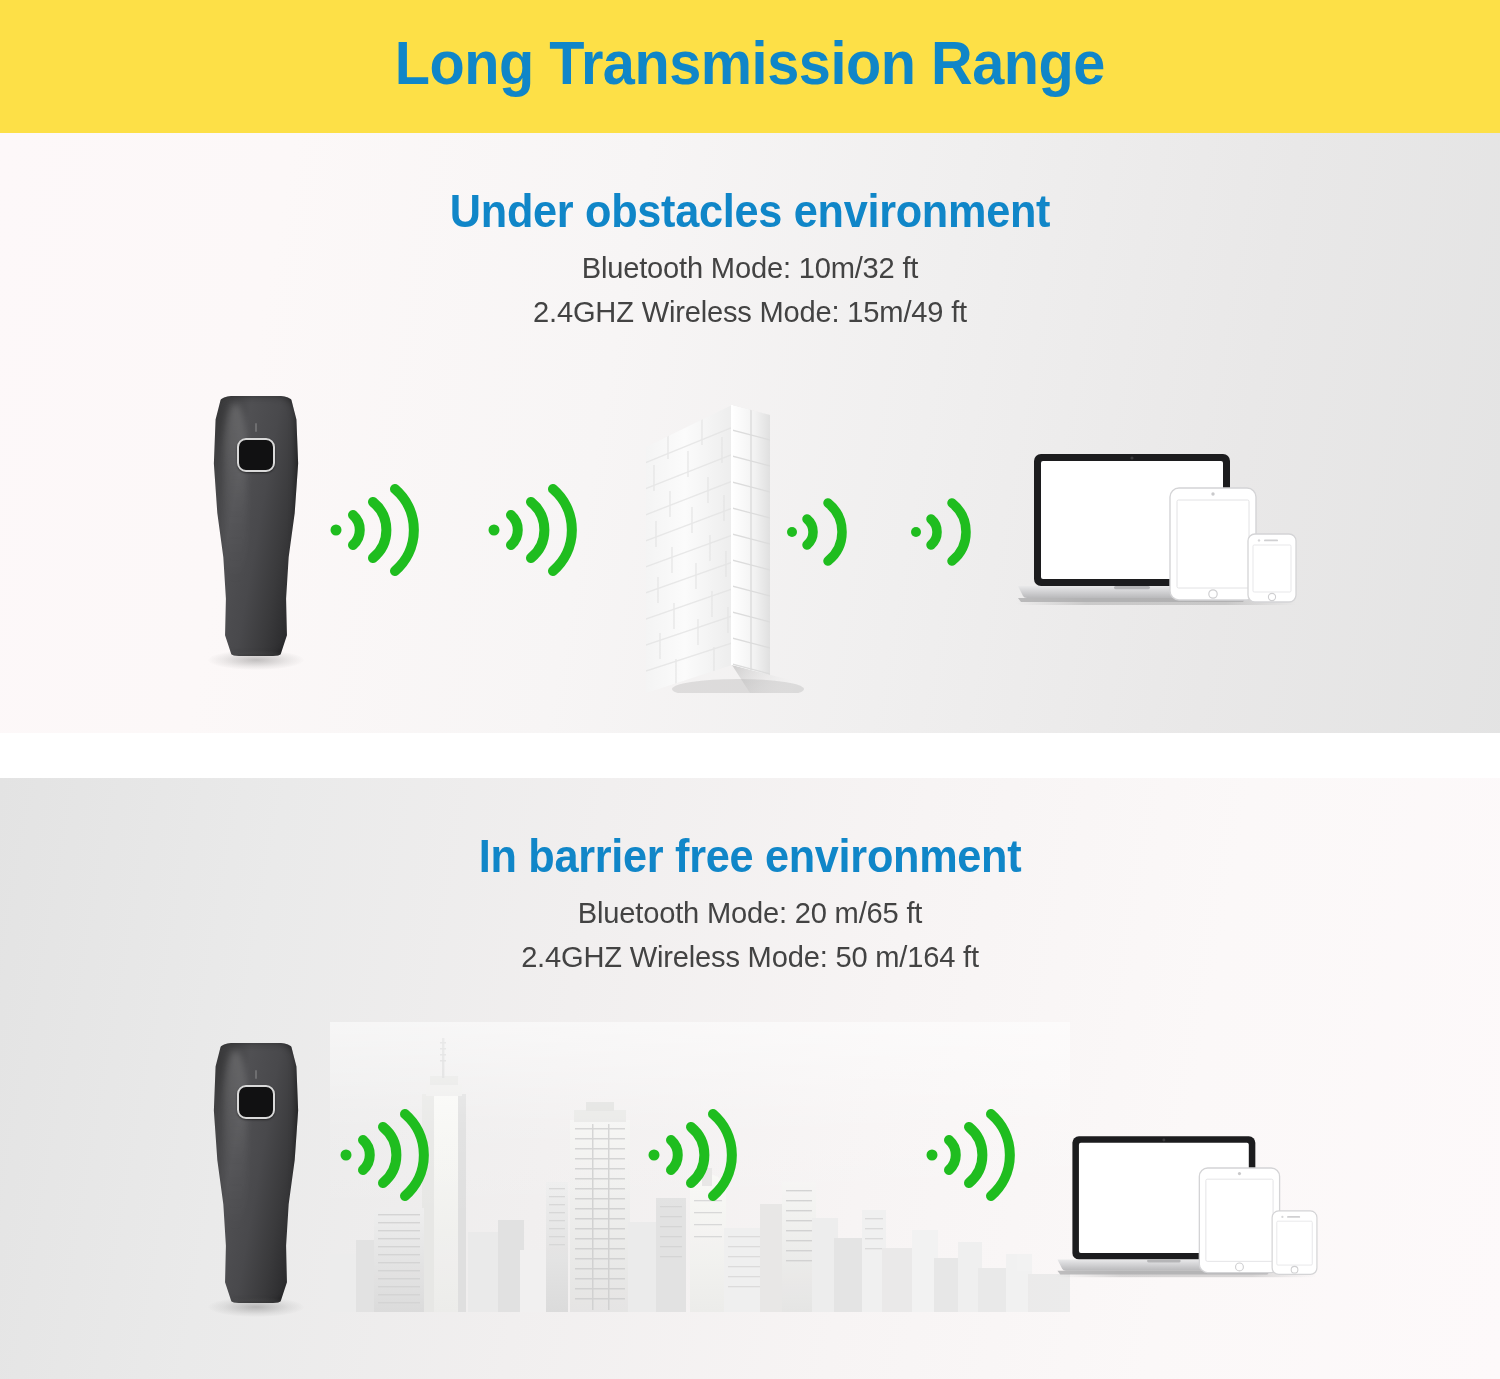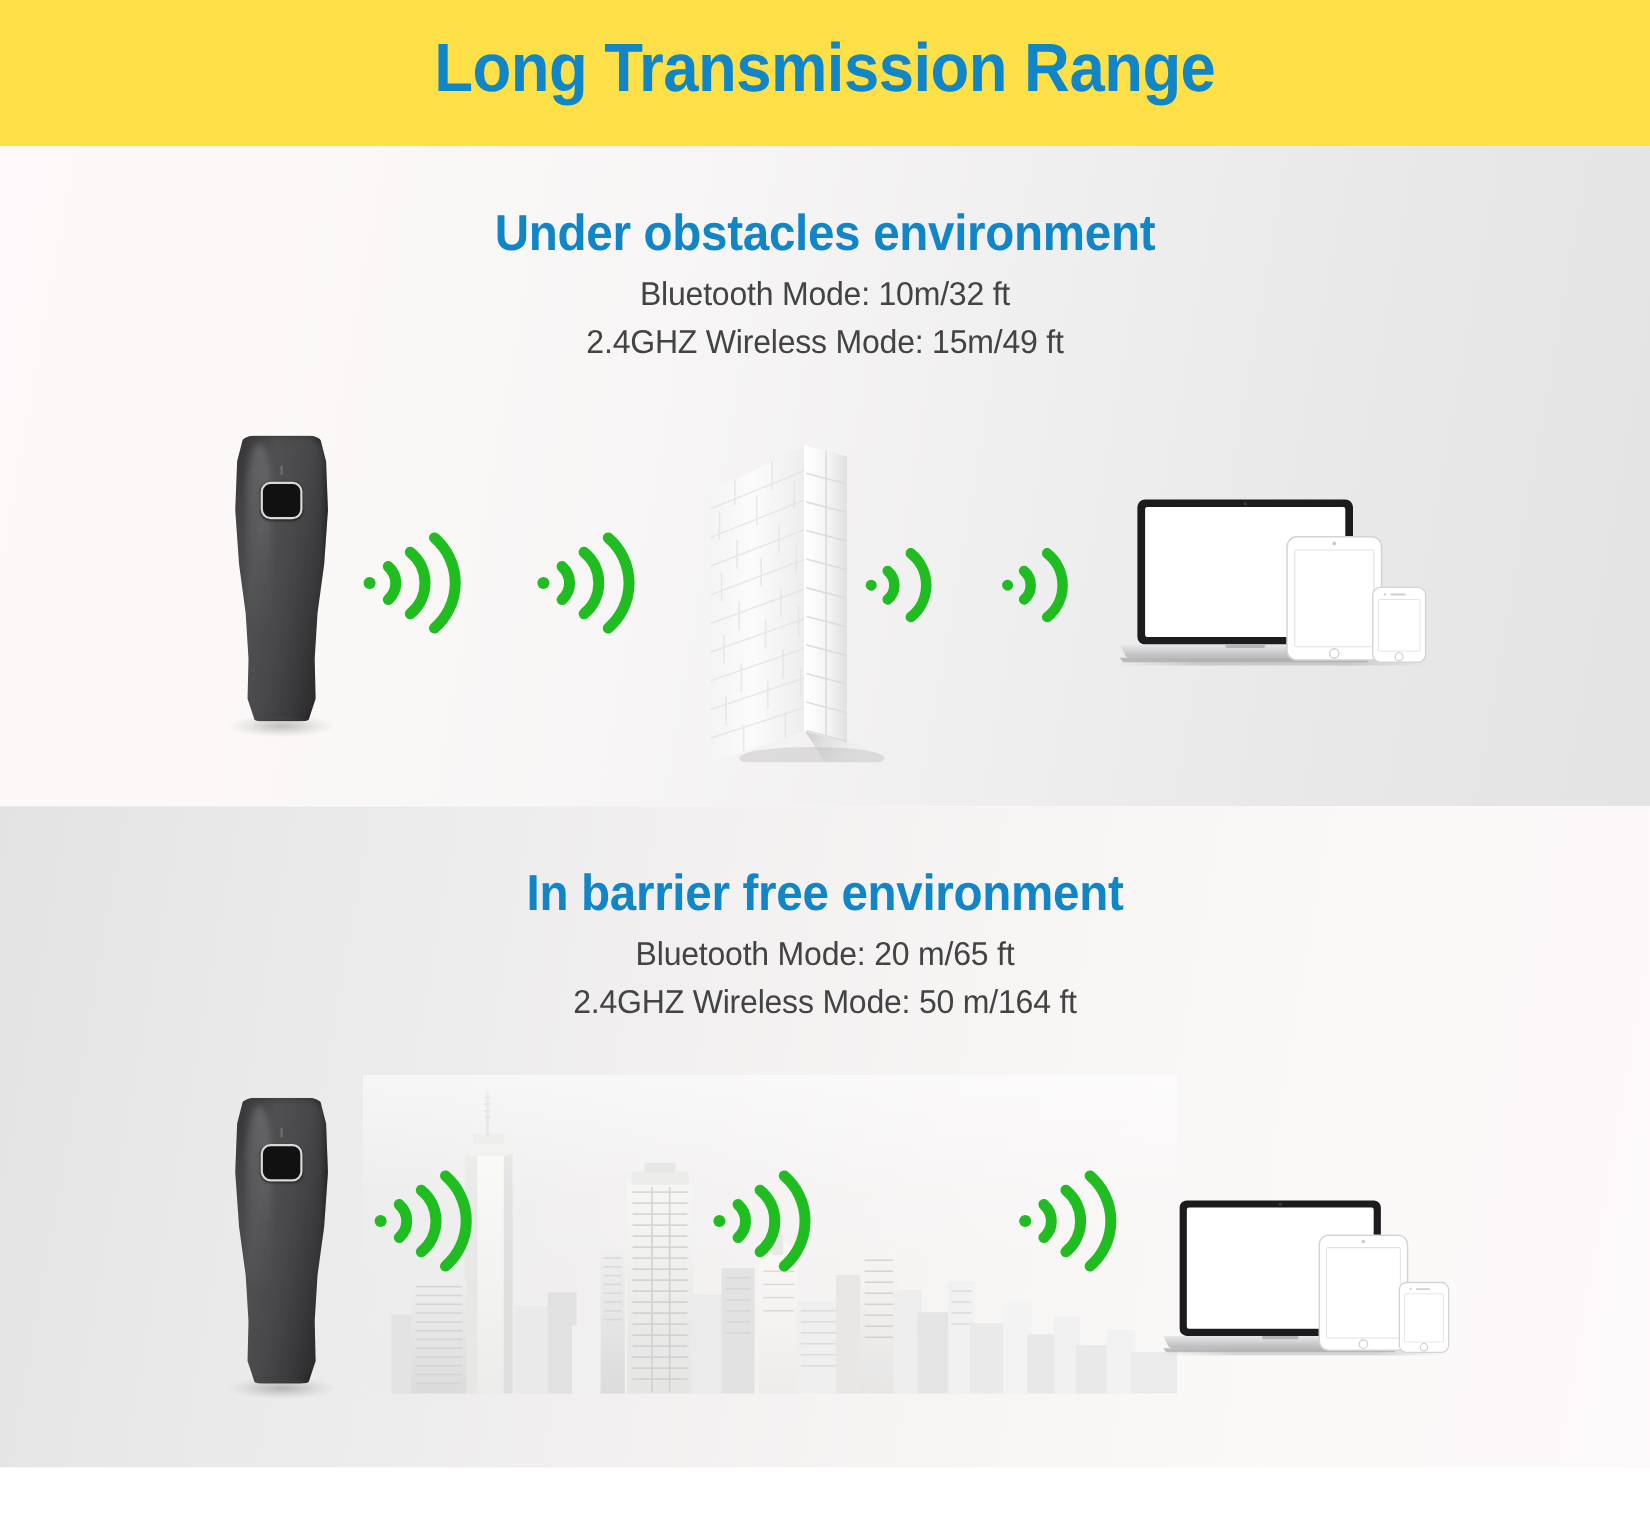--- a/index.html
+++ b/index.html
@@ -46,21 +46,21 @@
   }
   .panel-obstacles {
     top: 133px;
     height: 600px;
     background: linear-gradient(100deg,
         #fdf8f9 0%, #fcf8f8 18%, #f7f5f5 40%,
         #f0efef 60%, #e9e8e8 80%, #e3e3e3 100%);
     padding-left: 20px;
   }
   .panel-barrierfree {
-    top: 733px;
+    top: 778px;
     height: 601px;
     background: linear-gradient(100deg,
         #e3e3e3 0%, #eaeaea 18%, #f1efef 38%,
         #f7f4f4 58%, #fbf8f8 78%, #fdf9fa 100%);
   }
   .gap-band {
     position: absolute;
     left: 0; top: 733px;
     width: 1500px; height: 45px;
     background: #ffffff;

